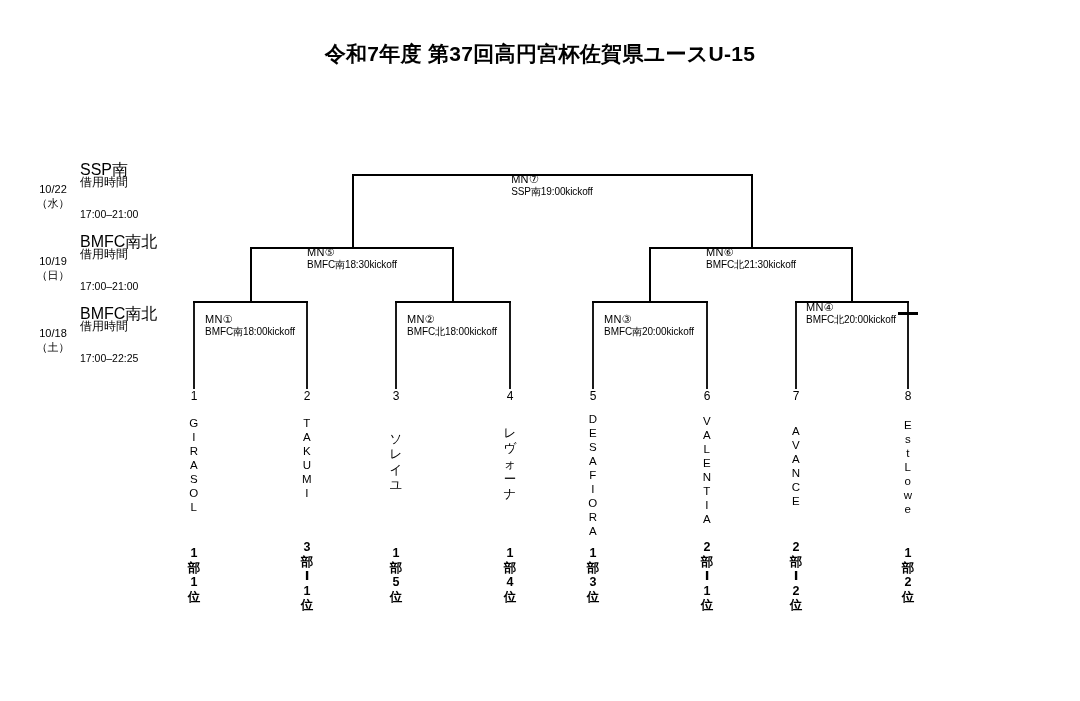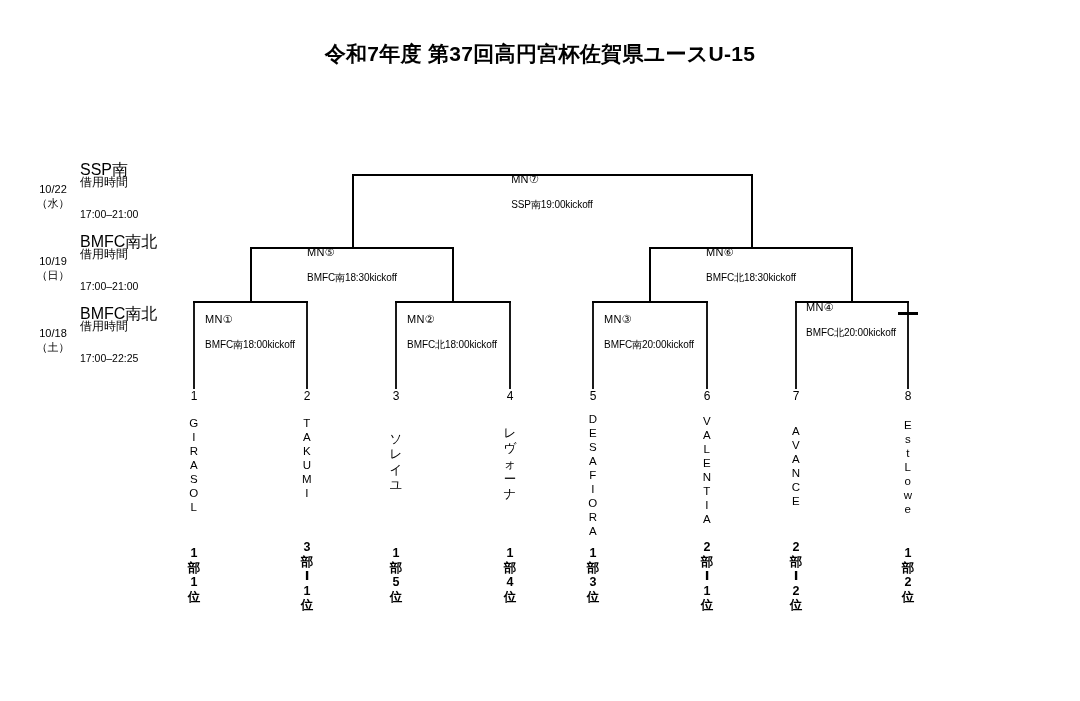--- a/index.html
+++ b/index.html
@@ -110,21 +110,20 @@
     transform: translateX(-50%);
     line-height: 1.2;
   }
   .match-code {
     font-size: 11px;
     letter-spacing: 0.2px;
   }
   .match-venue {
     font-size: 10px;
     letter-spacing: -0.1px;
-    margin-top: 13px;
   }
 
   
   .team {
     position: absolute;
     width: 60px;
     text-align: center;
     transform: translateX(-50%);
   }
   .team-seed {
@@ -233,21 +232,21 @@
   <div class="match" style="left:851px; top:301px;">
     <div class="match-code">MN④</div>
     <div class="match-venue">BMFC北20:00kickoff</div>
   </div>
   <div class="match" style="left:352px; top:246px;">
     <div class="match-code">MN⑤</div>
     <div class="match-venue">BMFC南18:30kickoff</div>
   </div>
   <div class="match" style="left:751px; top:246px;">
     <div class="match-code">MN⑥</div>
-    <div class="match-venue">BMFC北18:30kickoff</div>
+    <div class="match-venue">BMFC北21:30kickoff</div>
   </div>
   <div class="match" style="left:552px; top:173px;">
     <div class="match-code">MN⑦</div>
     <div class="match-venue">SSP南19:00kickoff</div>
   </div>
 
   <div class="team" style="left:194px; top:390px;">
     <div class="team-seed">1</div>
     <div class="team-name">G
 I

